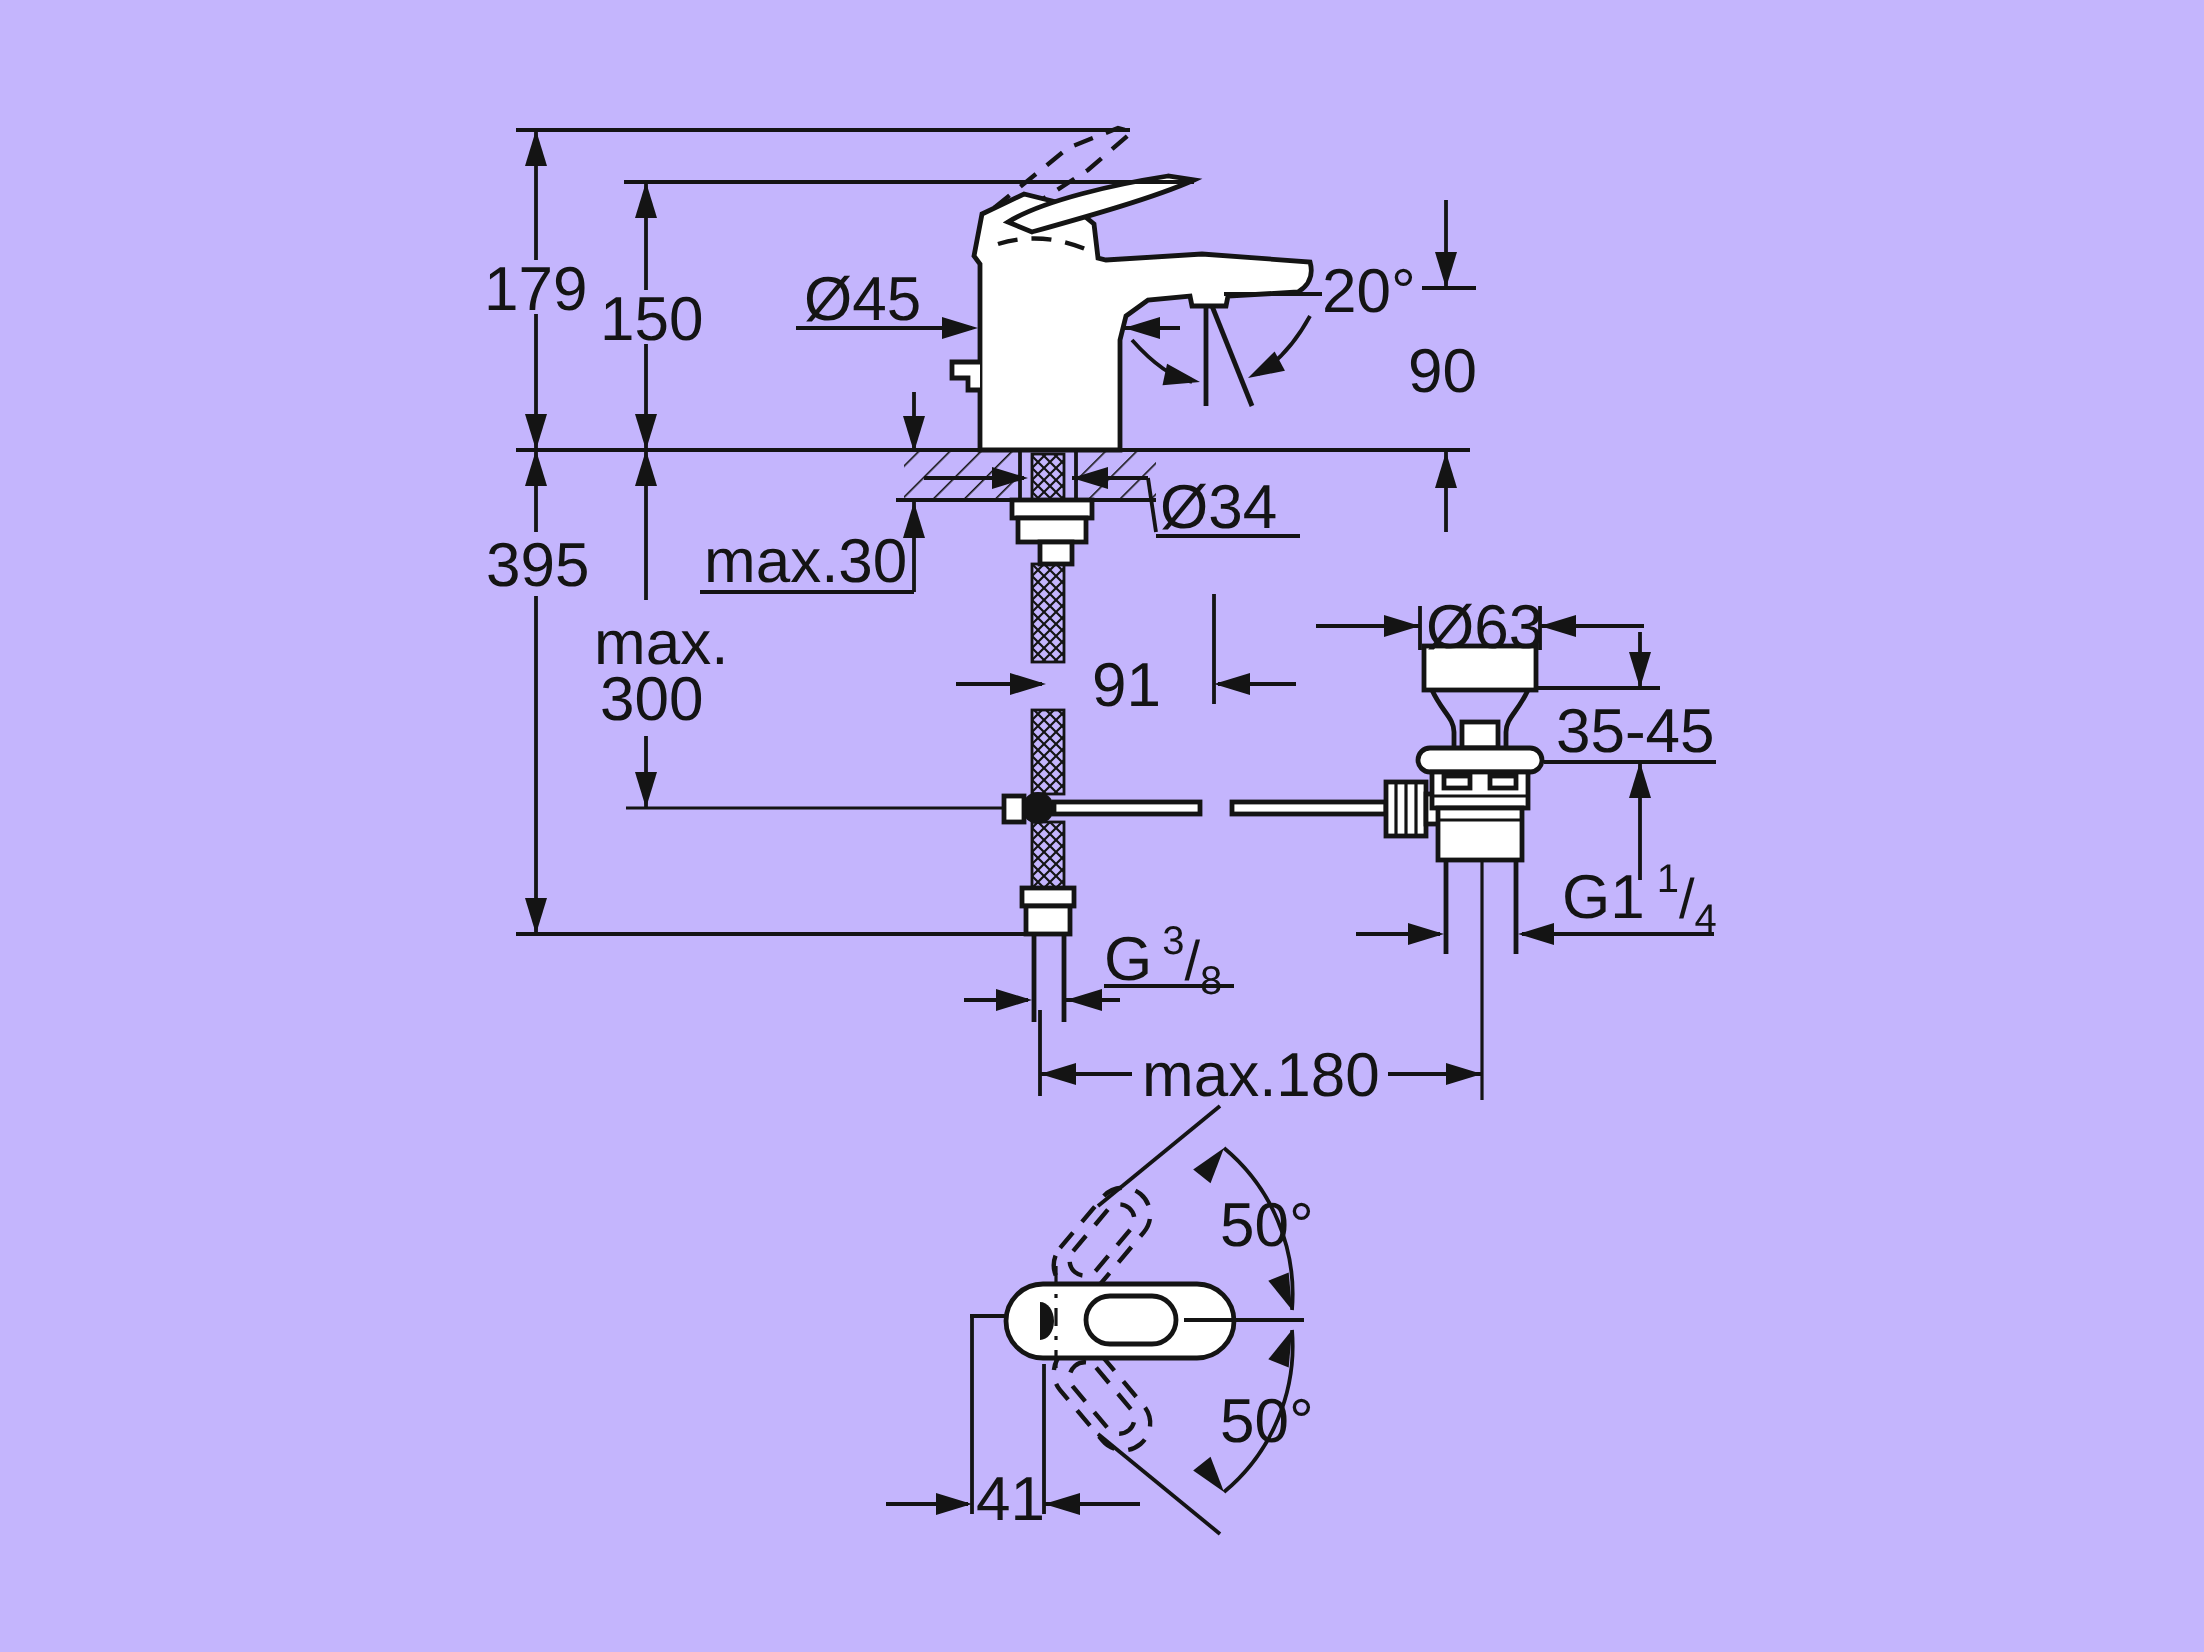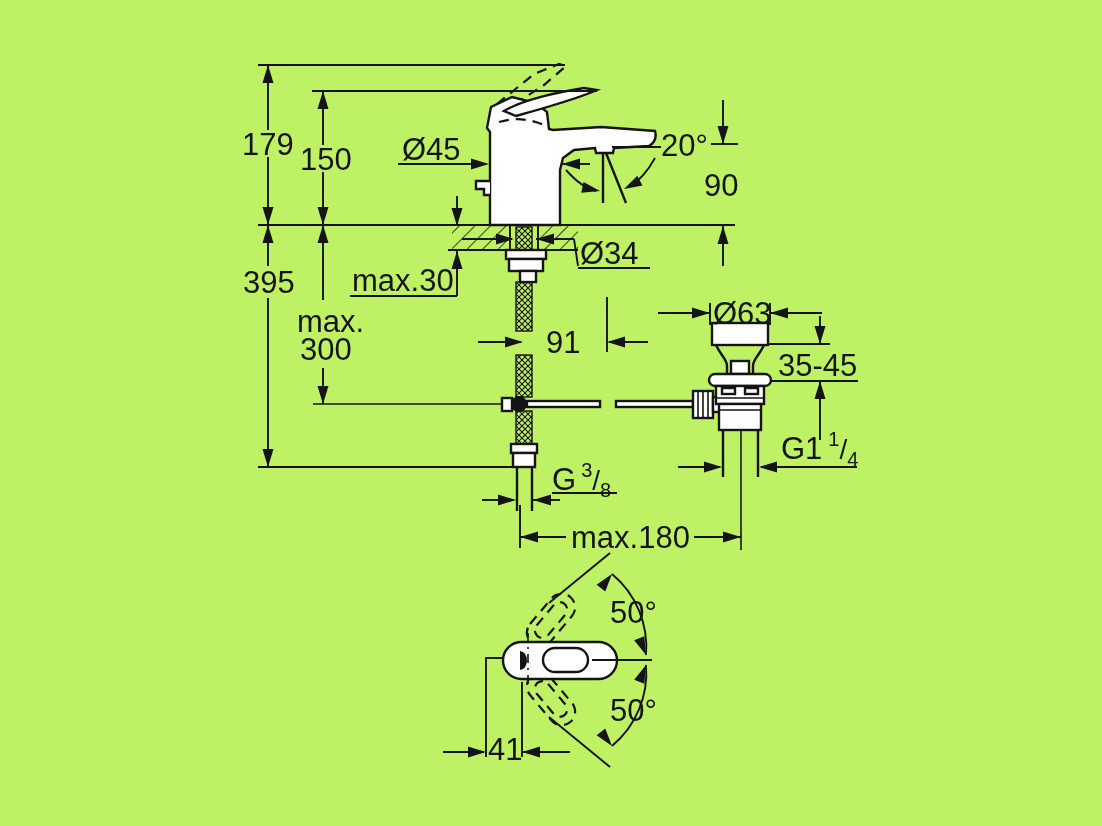--- a/index.html
+++ b/index.html
@@ -1,16 +1,16 @@
 <!DOCTYPE html>
 <html><head>
 <meta charset="utf-8">
 <style>
   html,body{margin:0;padding:0;background:#e8e8e8;}
-  .page{width:1102px;height:826px;background:#bef264;position:relative;overflow:hidden;}
+  .page{width:1102px;height:826px;background:#c4b5fd;position:relative;overflow:hidden;}
   svg{display:block;}
   text{font-family:"Liberation Sans","DejaVu Sans",sans-serif;fill:#141414;}
   .dim-text{font-size:31px;}
   .line{stroke:#141414;stroke-width:1.9;fill:none;}
   .geo{stroke:#141414;stroke-width:2.4;fill:none;}
   .geo-fill{stroke:#141414;stroke-width:2.4;fill:#ffffff;}
   .thin{stroke:#141414;stroke-width:1.6;fill:none;}
   .dash{stroke:#141414;stroke-width:2.2;fill:none;stroke-dasharray:10 7;}
   .dashdot{stroke:#141414;stroke-width:1.6;fill:none;stroke-dasharray:9 5 2 5;}
   .ah{fill:#141414;stroke:none;}

